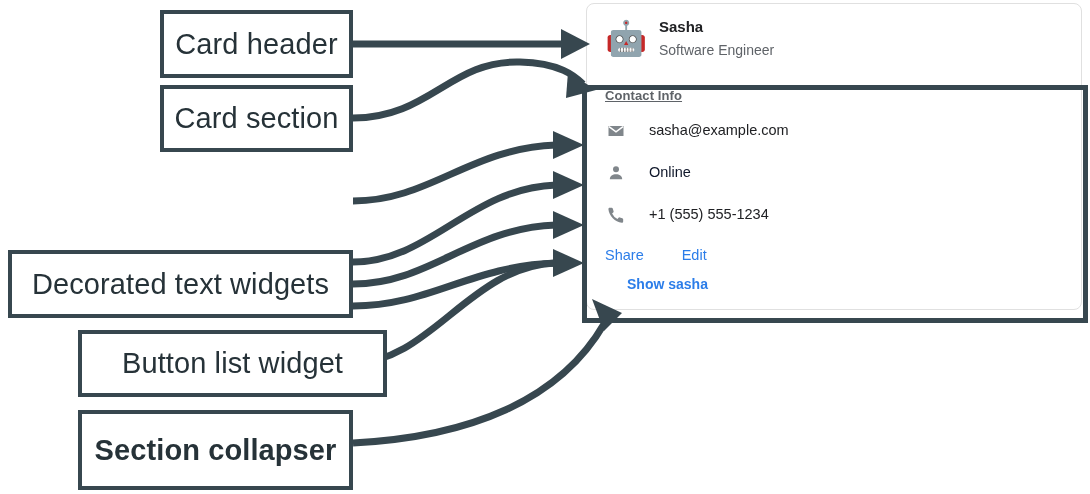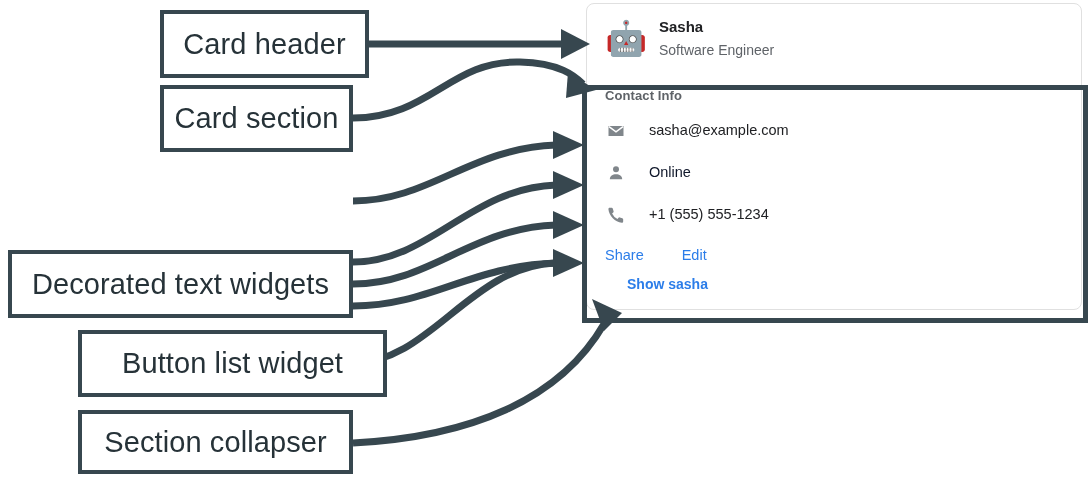--- a/index.html
+++ b/index.html
@@ -99,20 +99,21 @@
 
   .card-section {
     padding: 16px 18px 14px 18px;
   }
   .section-header {
     font-size: 13px;
     font-weight: bold;
     color: #5f6368;
     letter-spacing: 0.1px;
     margin-bottom: 18px;
+    text-decoration: underline;
   }
   .kv-row {
     display: flex;
     align-items: center;
     margin-bottom: 22px;
   }
   .kv-icon {
     width: 22px;
     flex: 0 0 22px;
     display: flex;
@@ -267,34 +268,34 @@
     <g>
       <path class="lead" d="M353,363 C430,363 470,266 556,263"></path>
     </g>
 
     <g>
       <path class="lead" d="M353,443 C470,437 560,400 604,324"></path>
       <polygon class="head" points="592,299 622,313 604,331"></polygon>
     </g>
   </svg>
 
-  <div class="callout" style="left:160px; top:10px; width:209px; height:68px;">
+  <div class="callout" style="left:160px; top:10px; width:193px; height:68px;">
     <span>Card header</span>
   </div>
 
   <div class="callout" style="left:160px; top:85px; width:193px; height:67px;">
     <span>Card section</span>
   </div>
 
 
   <div class="callout" style="left:8px; top:250px; width:345px; height:68px;">
     <span>Decorated text widgets</span>
   </div>
 
   <div class="callout" style="left:78px; top:330px; width:309px; height:67px;">
     <span>Button list widget</span>
   </div>
 
-  <div class="callout" style="left:78px; top:410px; width:275px; height:64px;">
+  <div class="callout" style="left:78px; top:410px; width:275px; height:80px;font-weight:bold;">
     <span>Section collapser</span>
   </div>
 
 </div>
 
 </body></html>

